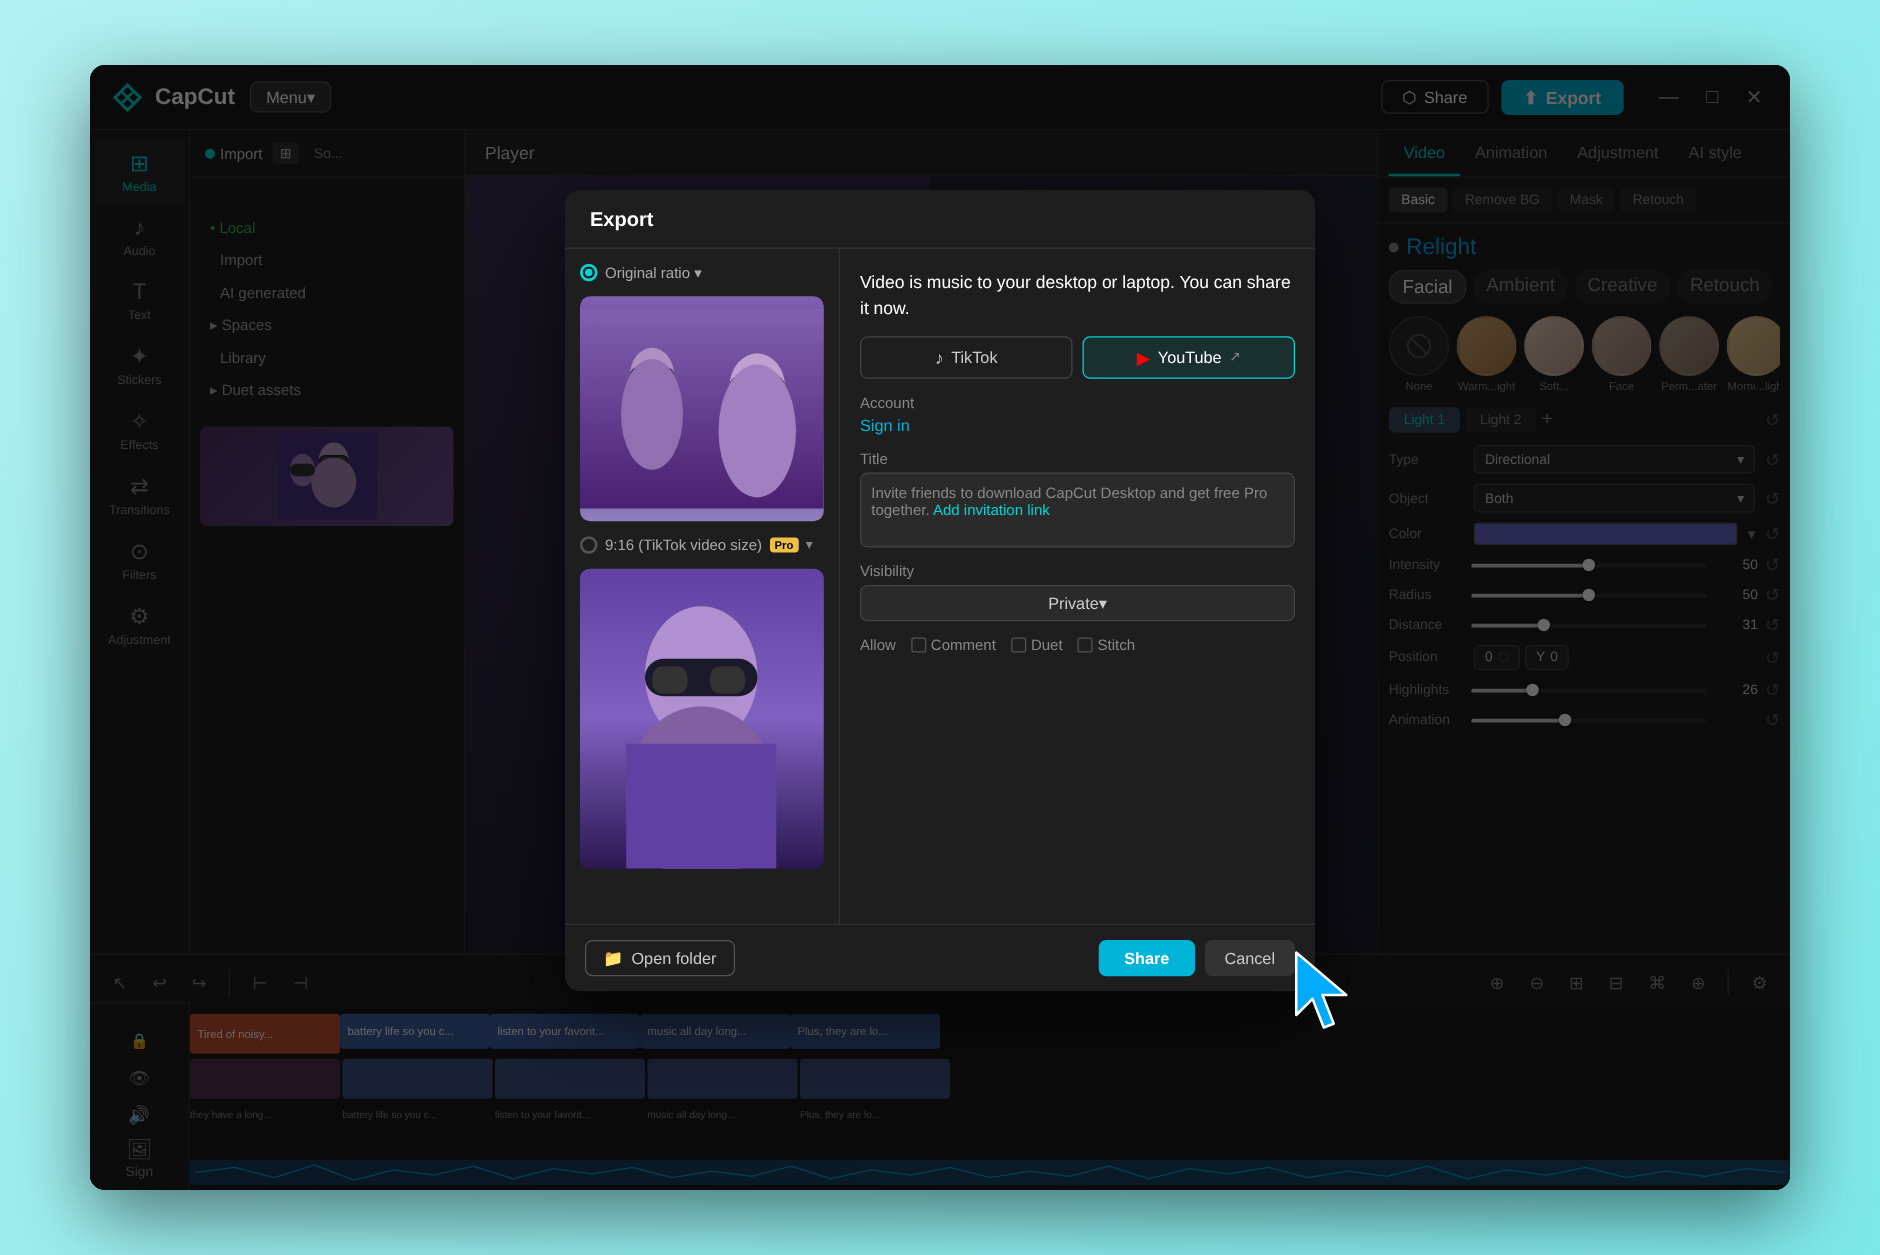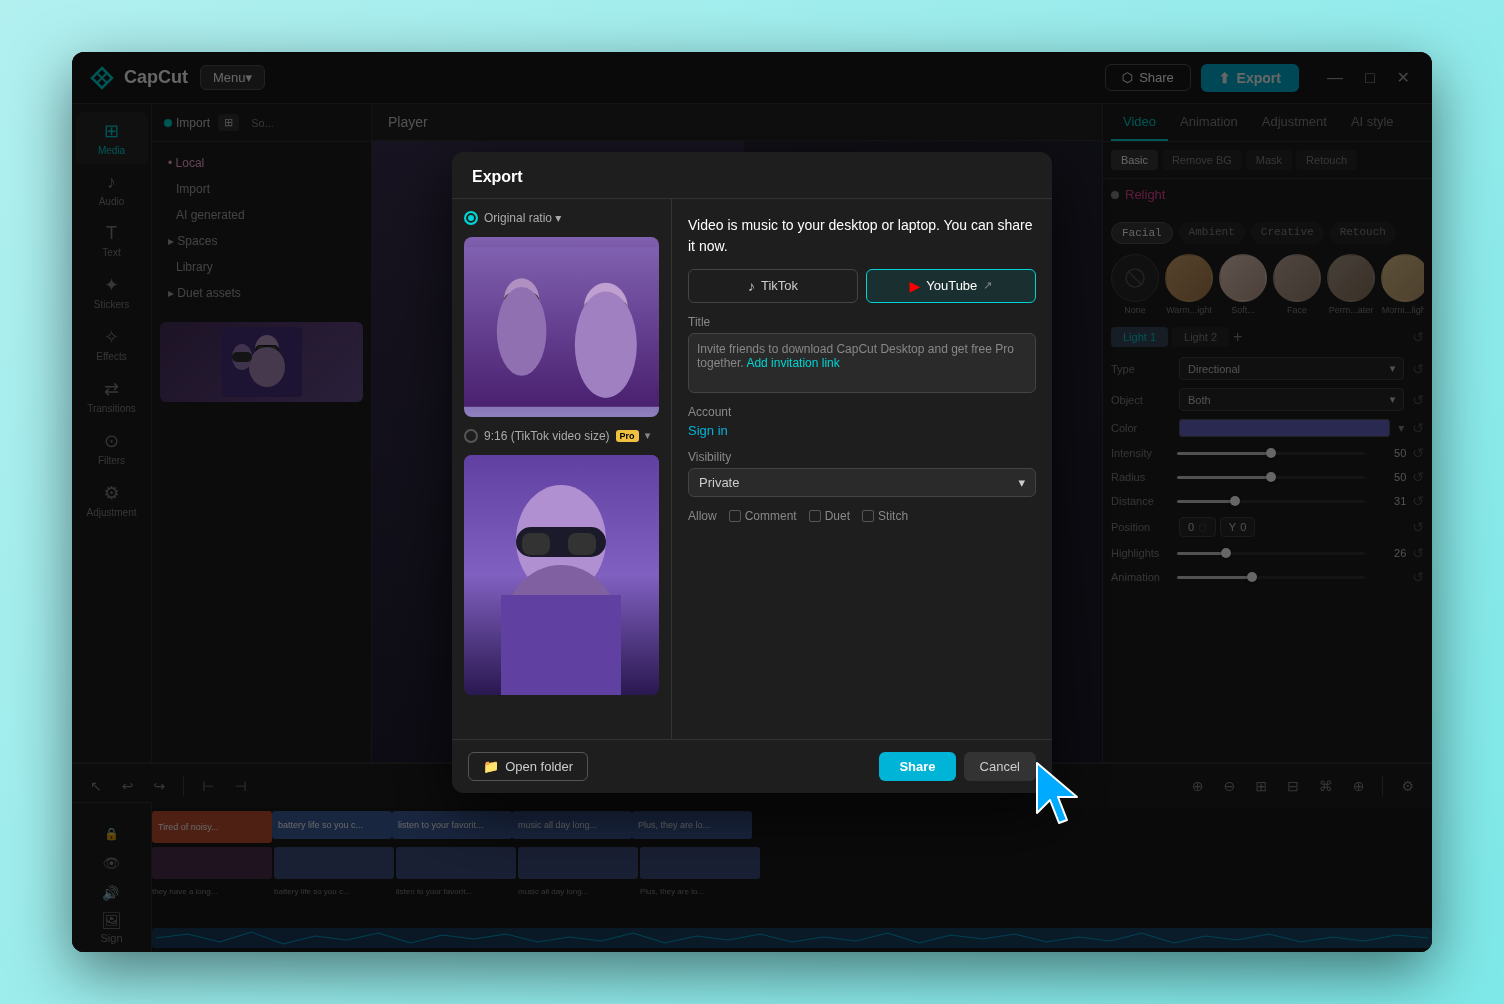--- a/index.html
+++ b/index.html
@@ -167,21 +167,21 @@
     .import-btn .dot { width: 8px; height: 8px; background: #00d4d4; border-radius: 50%; }
     .grid-toggle { background: #333; border: none; color: #ccc; padding: 2px 6px; border-radius: 3px; cursor: pointer; font-size: 11px; }
     .nav-items { padding: 8px 0; }
     .nav-item {
       padding: 6px 16px;
       font-size: 12px;
       color: #aaa;
       cursor: pointer;
     }
     .nav-item.sub { padding-left: 24px; }
-    .nav-item.active { color: #f9a8d4; }
+    .nav-item.active { color: #22c55e; margin-top: 19px; }
 
     .media-thumbnail {
       margin: 8px;
       border-radius: 6px;
       overflow: hidden;
       background: #2d4a6e;
       height: 80px;
       display: flex;
       align-items: center;
       justify-content: center;
@@ -271,39 +271,38 @@
       border-radius: 4px;
       cursor: pointer;
     }
     .right-sub-tab.active { background: #3a3a3a; color: #fff; }
 
     .relight-section { padding: 8px; }
     .relight-header {
       display: flex;
       align-items: center;
       gap: 6px;
-      font-size: 13px;
-      color: #ec4899;
-      margin-bottom: 20px;
+      font-size: 18px;
+      color: #0ea5e9;
+      margin-bottom: 8px;
     }
     .relight-header .dot { width: 8px; height: 8px; background: #888; border-radius: 50%; }
 
     .facial-tabs {
       display: flex;
       gap: 6px;
       margin-bottom: 10px;
     }
     .facial-tab {
       padding: 4px 10px;
       border-radius: 12px;
-      font-size: 11px;
+      font-size: 15px;
       cursor: pointer;
       background: #2a2a2a;
       color: #888;
-      font-family: Liberation Mono, monospace;
     }
     .facial-tab.active { background: #3a3a3a; color: #fff; border: 1px solid #555; }
 
     .preset-row {
       display: flex;
       gap: 6px;
       margin-bottom: 12px;
       overflow-x: auto;
     }
     .preset-item {
@@ -561,21 +560,21 @@
 
     .visibility-select {
       background: #2a2a2a;
       border: 1px solid #444;
       border-radius: 6px;
       padding: 6px 10px;
       font-size: 13px;
       color: #ccc;
       display: flex;
       align-items: center;
-      justify-content: space-between;
+      justify-content: center;
       cursor: pointer;
     }
 
     .allow-row {
       display: flex;
       align-items: center;
       gap: 12px;
     }
     .allow-label { font-size: 12px; color: #888; }
     .checkbox-item {
@@ -1122,30 +1121,30 @@
               <span>TikTok</span>
             </button>
             <button class="platform-tab active">
               <span style="font-size:14px;color:#ff0000;">▶</span>
               <span>YouTube</span>
               <span style="font-size:11px;color:#888;">↗</span>
             </button>
           </div>
 
           <div class="field-section">
+            <span class="field-label">Account</span>
+            <span class="field-value">Sign in</span>
+          </div>
+
+          <div class="field-section">
             <span class="field-label">Title</span>
             <div class="field-textarea">
               <span>Invite friends to download CapCut Desktop and get free Pro together. </span>
               <span class="invite-link">Add invitation link</span>
             </div>
-          </div>
-
-          <div class="field-section">
-            <span class="field-label">Account</span>
-            <span class="field-value">Sign in</span>
           </div>
 
           <div class="field-section">
             <span class="field-label">Visibility</span>
             <div class="visibility-select">
               <span>Private</span>
               <span>▾</span>
             </div>
           </div>
 

